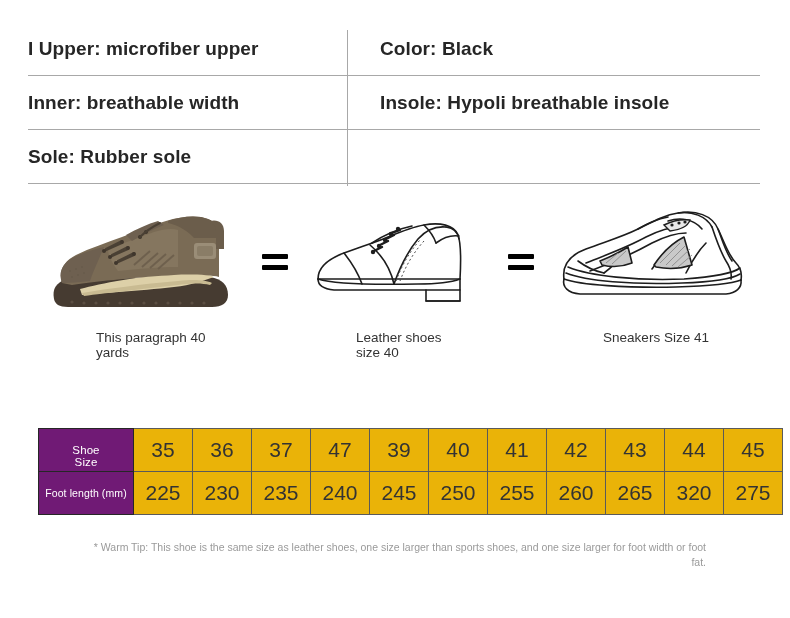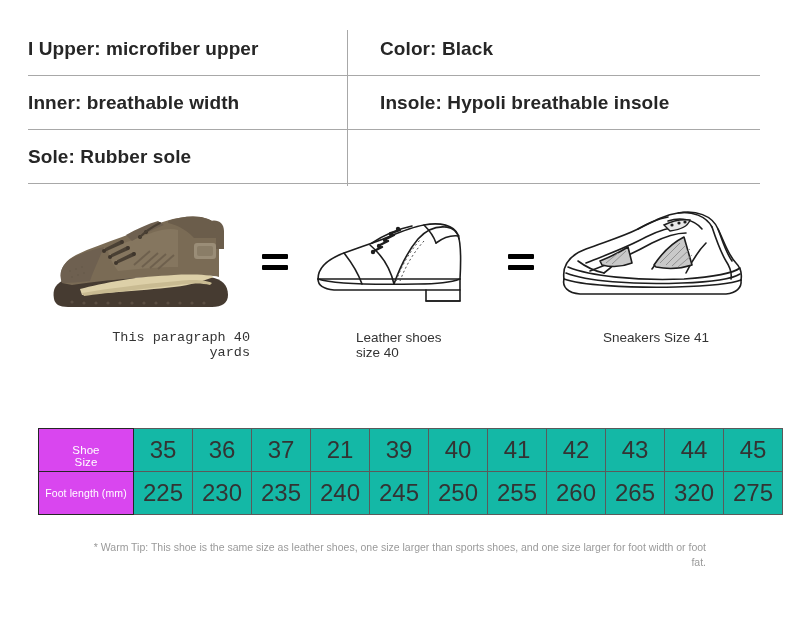--- a/index.html
+++ b/index.html
@@ -79,21 +79,21 @@
     align-items: center;
     justify-content: center;
   }
   .cmp-label {
     font-size: 13.5px;
     color: #333333;
     line-height: 15px;
     white-space: pre-line;
   }
   #cmp-boot   { left: 34px;  width: 216px; }
-  #cmp-boot .cmp-label { text-align: right; padding-left: 62px; font-family: Liberation Mono, monospace; }
+  #cmp-boot .cmp-label { text-align: left; padding-left: 62px; }
   #cmp-leather{ left: 300px; width: 216px; }
   #cmp-leather .cmp-label { text-align: left; padding-left: 56px; }
   #cmp-sneaker{ left: 548px; width: 216px; }
 
   .equals {
     position: absolute;
     top: 54px;
     width: 26px;
     height: 22px;
   }
@@ -112,29 +112,29 @@
     position: absolute;
     left: 38px;
     top: 428px;
     border-collapse: collapse;
   }
   #size-table td {
     border: 1px solid #5a5a5a;
     text-align: center;
     vertical-align: middle;
     height: 42px;
-    background: #14b8a6;
+    background: #eab308;
     color: #333333;
-    font-size: 24px;
+    font-size: 21px;
     font-weight: 400;
     width: 58px;
     padding: 0;
   }
   #size-table td.hdr {
-    background: #d946ef;
+    background: #701a75;
     border-color: #262626;
     color: #ffffff;
     font-size: 11.5px;
     line-height: 12.5px;
     width: 94px;
     font-weight: 400;
     letter-spacing: 0.1px;
     margin-top: 8px;
   }
   #size-table td.hdr.tight { font-size: 10.5px; }
@@ -385,21 +385,21 @@
   </div>
 </div>
 
 <table id="size-table">
   <tbody>
     <tr>
       <td class="hdr"><br>        Shoe<br>Size<br>      </td>
       <td>35</td>
       <td>36</td>
       <td>37</td>
-      <td>21</td>
+      <td>47</td>
       <td>39</td>
       <td>40</td>
       <td>41</td>
       <td>42</td>
       <td>43</td>
       <td>44</td>
       <td>45</td>
     </tr>
     <tr>
       <td class="hdr tight">Foot length (mm)</td>

